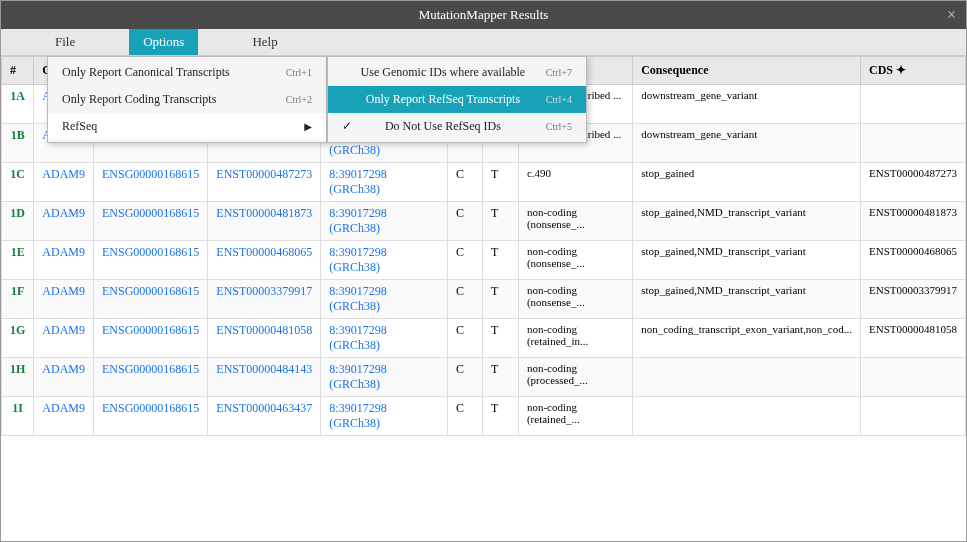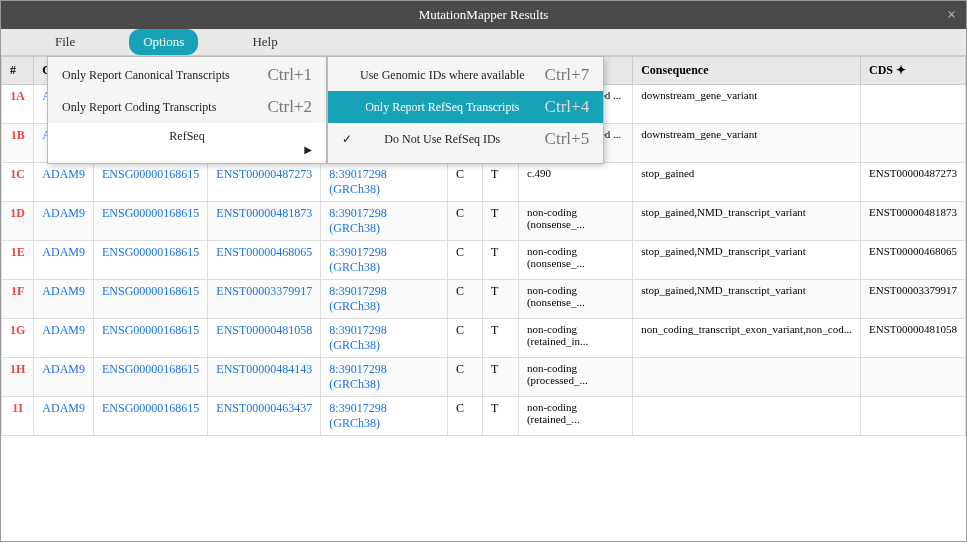--- a/index.html
+++ b/index.html
@@ -47,21 +47,20 @@
     .menu-item {
       padding: 5px 14px;
       cursor: pointer;
       font-size: 13px;
       color: #333;
       margin-left: 40px;
     }
     .menu-item.active {
       background: #17a2b8;
       color: #fff;
-      border-radius: 11px;
     }
     .content {
       display: flex;
       flex: 1;
       overflow: hidden;
       position: relative;
     }
     
     .dropdown-overlay {
       position: absolute;
@@ -87,41 +86,40 @@
       color: #222;
       white-space: nowrap;
     }
     .dropdown-item.highlighted {
       background: #17a2b8;
       color: #fff;
     }
     .dropdown-item .shortcut {
       margin-left: 20px;
       color: #777;
-      font-size: 17px;
+      font-size: 10px;
     }
     .dropdown-item.highlighted .shortcut { color: #ddd; }
     .dropdown-item .check-mark {
       margin-right: 4px;
       width: 14px;
       display: inline-block;
     }
     .submenu-arrow {
       margin-left: auto;
       font-size: 10px;
     }
     .refseq-item {
       display: flex;
       align-items: center;
       padding: 6px 14px;
       cursor: pointer;
       font-size: 12px;
       color: #222;
       background: #fff;
-      flex-direction: column;
     }
     .submenu {
       background: #f5f5f5;
       border: 1px solid #bbb;
       box-shadow: 2px 2px 6px rgba(0,0,0,0.2);
       min-width: 260px;
       padding: 2px 0;
     }
     
     .table-container {
@@ -153,21 +151,21 @@
       vertical-align: top;
     }
     tbody tr:nth-child(even) td { background: #fafafa; }
     tbody tr:nth-child(odd) td { background: #fff; }
     .link-blue {
       color: #1a73e8;
       text-decoration: none;
     }
     .row-id {
       font-weight: bold;
-      color: #ef4444;
+      color: #15803d;
       width: 30px;
       text-align: center;
     }
     .genomic-cell {
       color: #1a73e8;
     }
     td.small-text {
       font-size: 11px;
       margin-top: 28px;
     }

